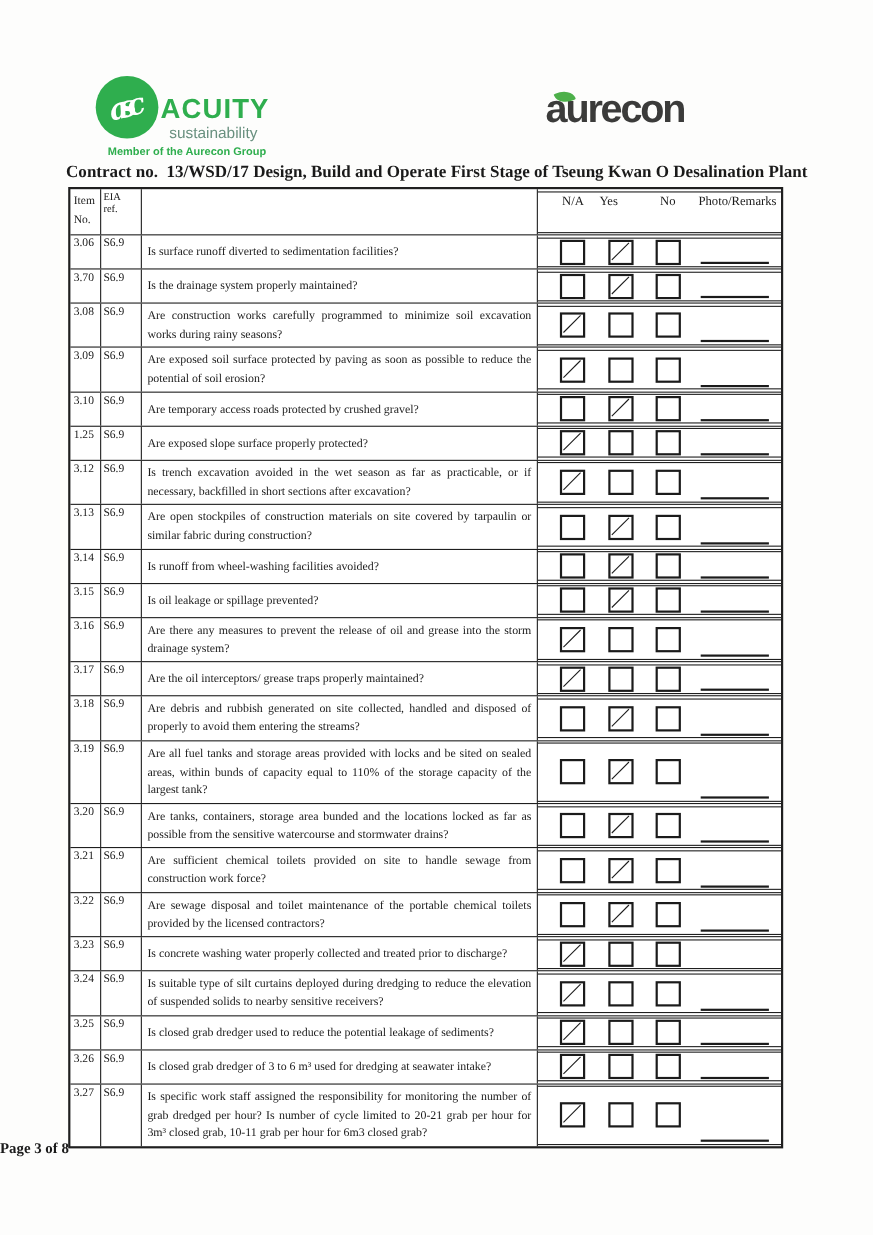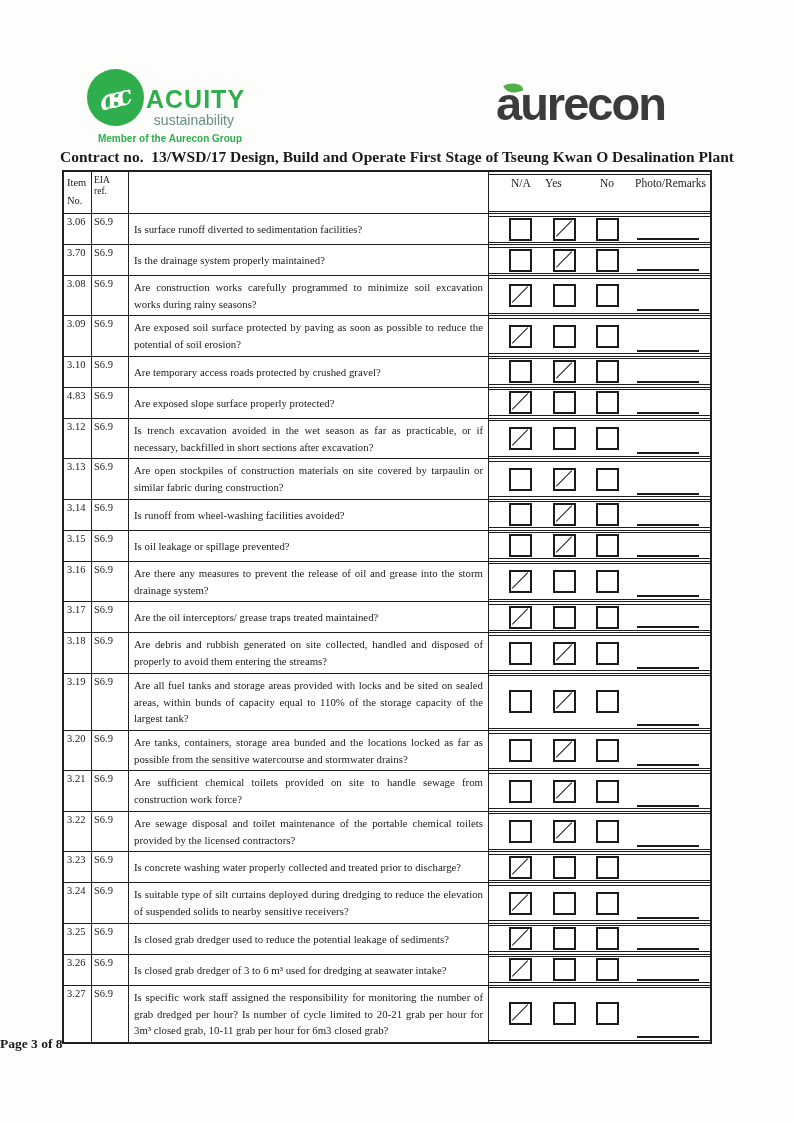--- a/index.html
+++ b/index.html
@@ -30,21 +30,21 @@
     font-family:"Liberation Sans", sans-serif; font-size:14px;
     color:var(--tagline-gray-green,#69907f);
   }
   .acuity-member {
     position:absolute; left:95px; top:133px; width:150px; text-align:center;
     font-family:"Liberation Sans", sans-serif; font-weight:bold; font-size:10px;
     color:var(--acuity-green,#2fae4e);
   }
   .aurecon { position:absolute; left:496px; top:82px; width:224px; height:54px; }
   .aurecon-word {
-    font-family:"Liberation Sans", sans-serif; font-weight:bold; font-size:47px;
+    font-family:"Liberation Sans", sans-serif; font-weight:bold; font-size:36px;
     line-height:0.95; letter-spacing:-2px; color:var(--aurecon-charcoal,#3b3b3a);
   }
   .aurecon-leaf {
     position:absolute; left:9px; top:0px; width:17px; height:12px;
     background:var(--leaf-green,#4db04a); border-radius:2% 95% 10% 95%;
     transform:rotate(-24deg);
   }
 
   .title {
     position:absolute; left:40px; top:148px; width:714px; text-align:center;
@@ -198,21 +198,21 @@
       <span class="qtext">Are temporary access roads protected by crushed gravel?</span>
     </div>
     <div class="cell c-checks">
       <span class="checkbox cb-na"></span>
       <span class="checkbox cb-yes checked"></span>
       <span class="checkbox cb-no"></span>
       <span class="remark"></span>
     </div>
   </div>
         <div class="row body">
-    <div class="cell c-item">4.83</div>
+    <div class="cell c-item">1.25</div>
     <div class="cell c-eia">S6.9</div>
     <div class="cell c-q">
       <span class="qtext">Are exposed slope surface properly protected?</span>
     </div>
     <div class="cell c-checks">
       <span class="checkbox cb-na checked"></span>
       <span class="checkbox cb-yes"></span>
       <span class="checkbox cb-no"></span>
       <span class="remark"></span>
     </div>
@@ -279,21 +279,21 @@
       <span class="checkbox cb-na checked"></span>
       <span class="checkbox cb-yes"></span>
       <span class="checkbox cb-no"></span>
       <span class="remark"></span>
     </div>
   </div>
         <div class="row body">
     <div class="cell c-item">3.17</div>
     <div class="cell c-eia">S6.9</div>
     <div class="cell c-q">
-      <span class="qtext">Are the oil interceptors/ grease traps treated maintained?</span>
+      <span class="qtext">Are the oil interceptors/ grease traps properly maintained?</span>
     </div>
     <div class="cell c-checks">
       <span class="checkbox cb-na checked"></span>
       <span class="checkbox cb-yes"></span>
       <span class="checkbox cb-no"></span>
       <span class="remark"></span>
     </div>
   </div>
         <div class="row body">
     <div class="cell c-item">3.18</div>

